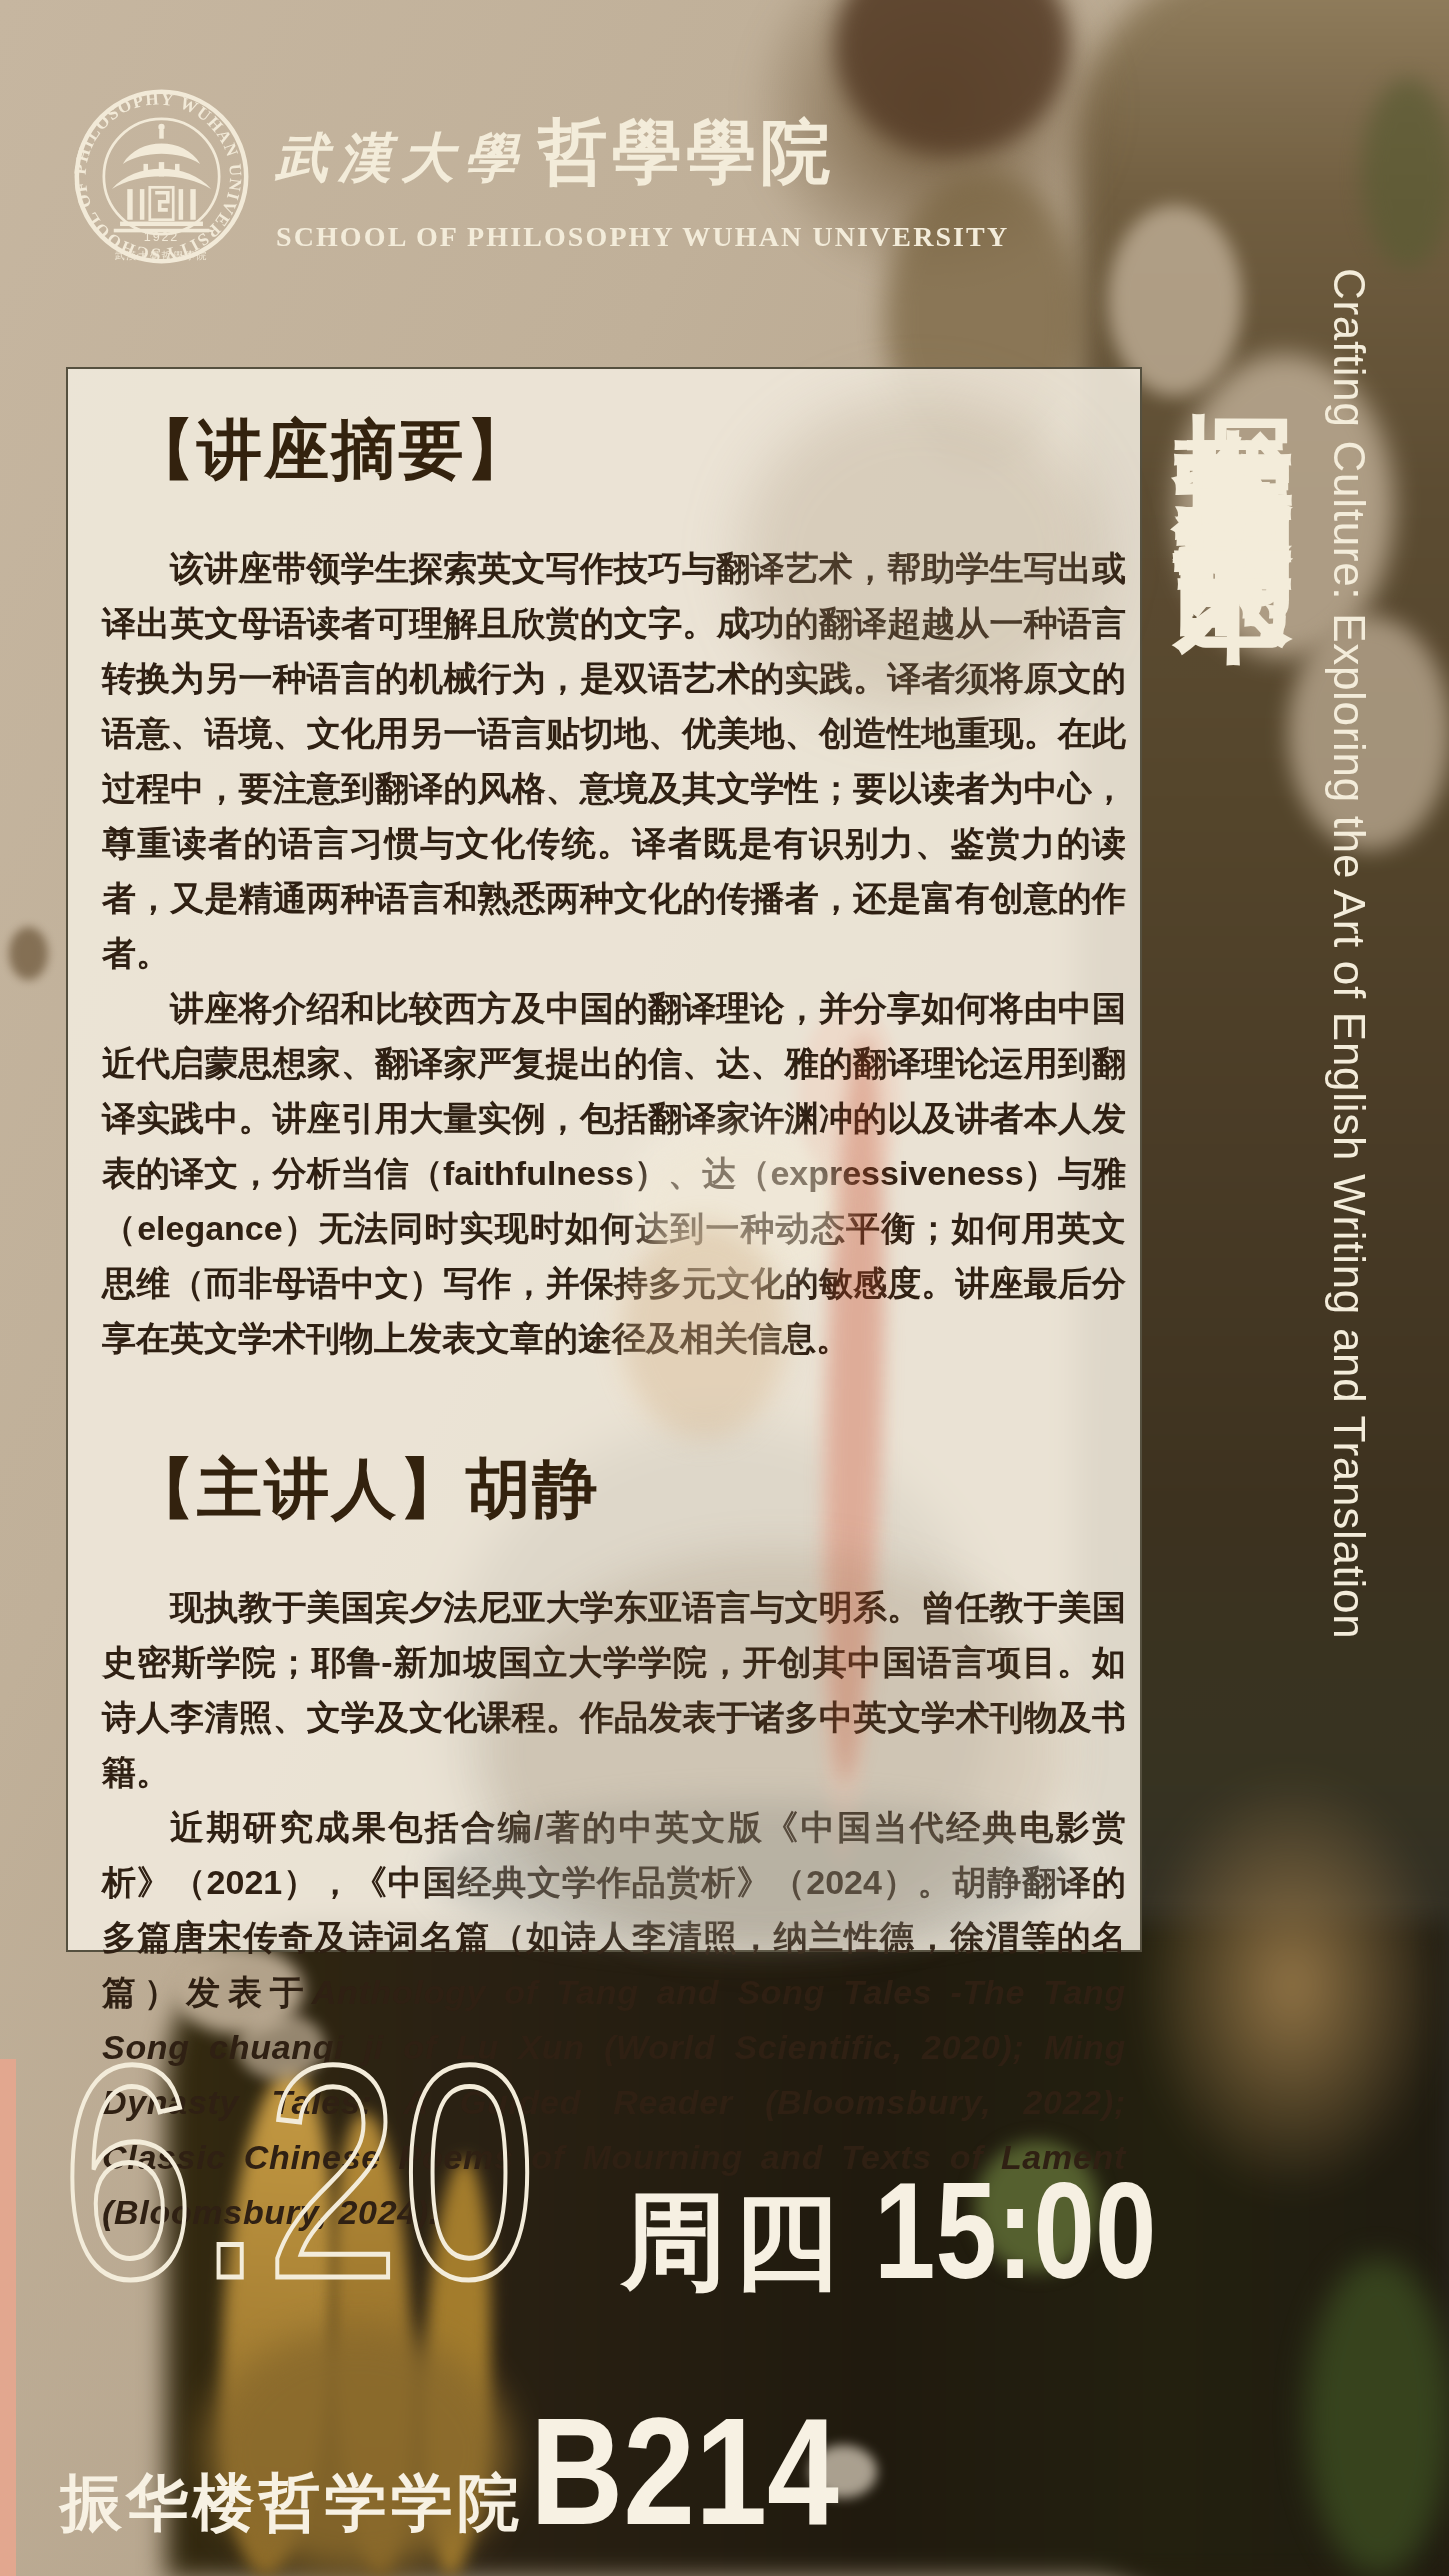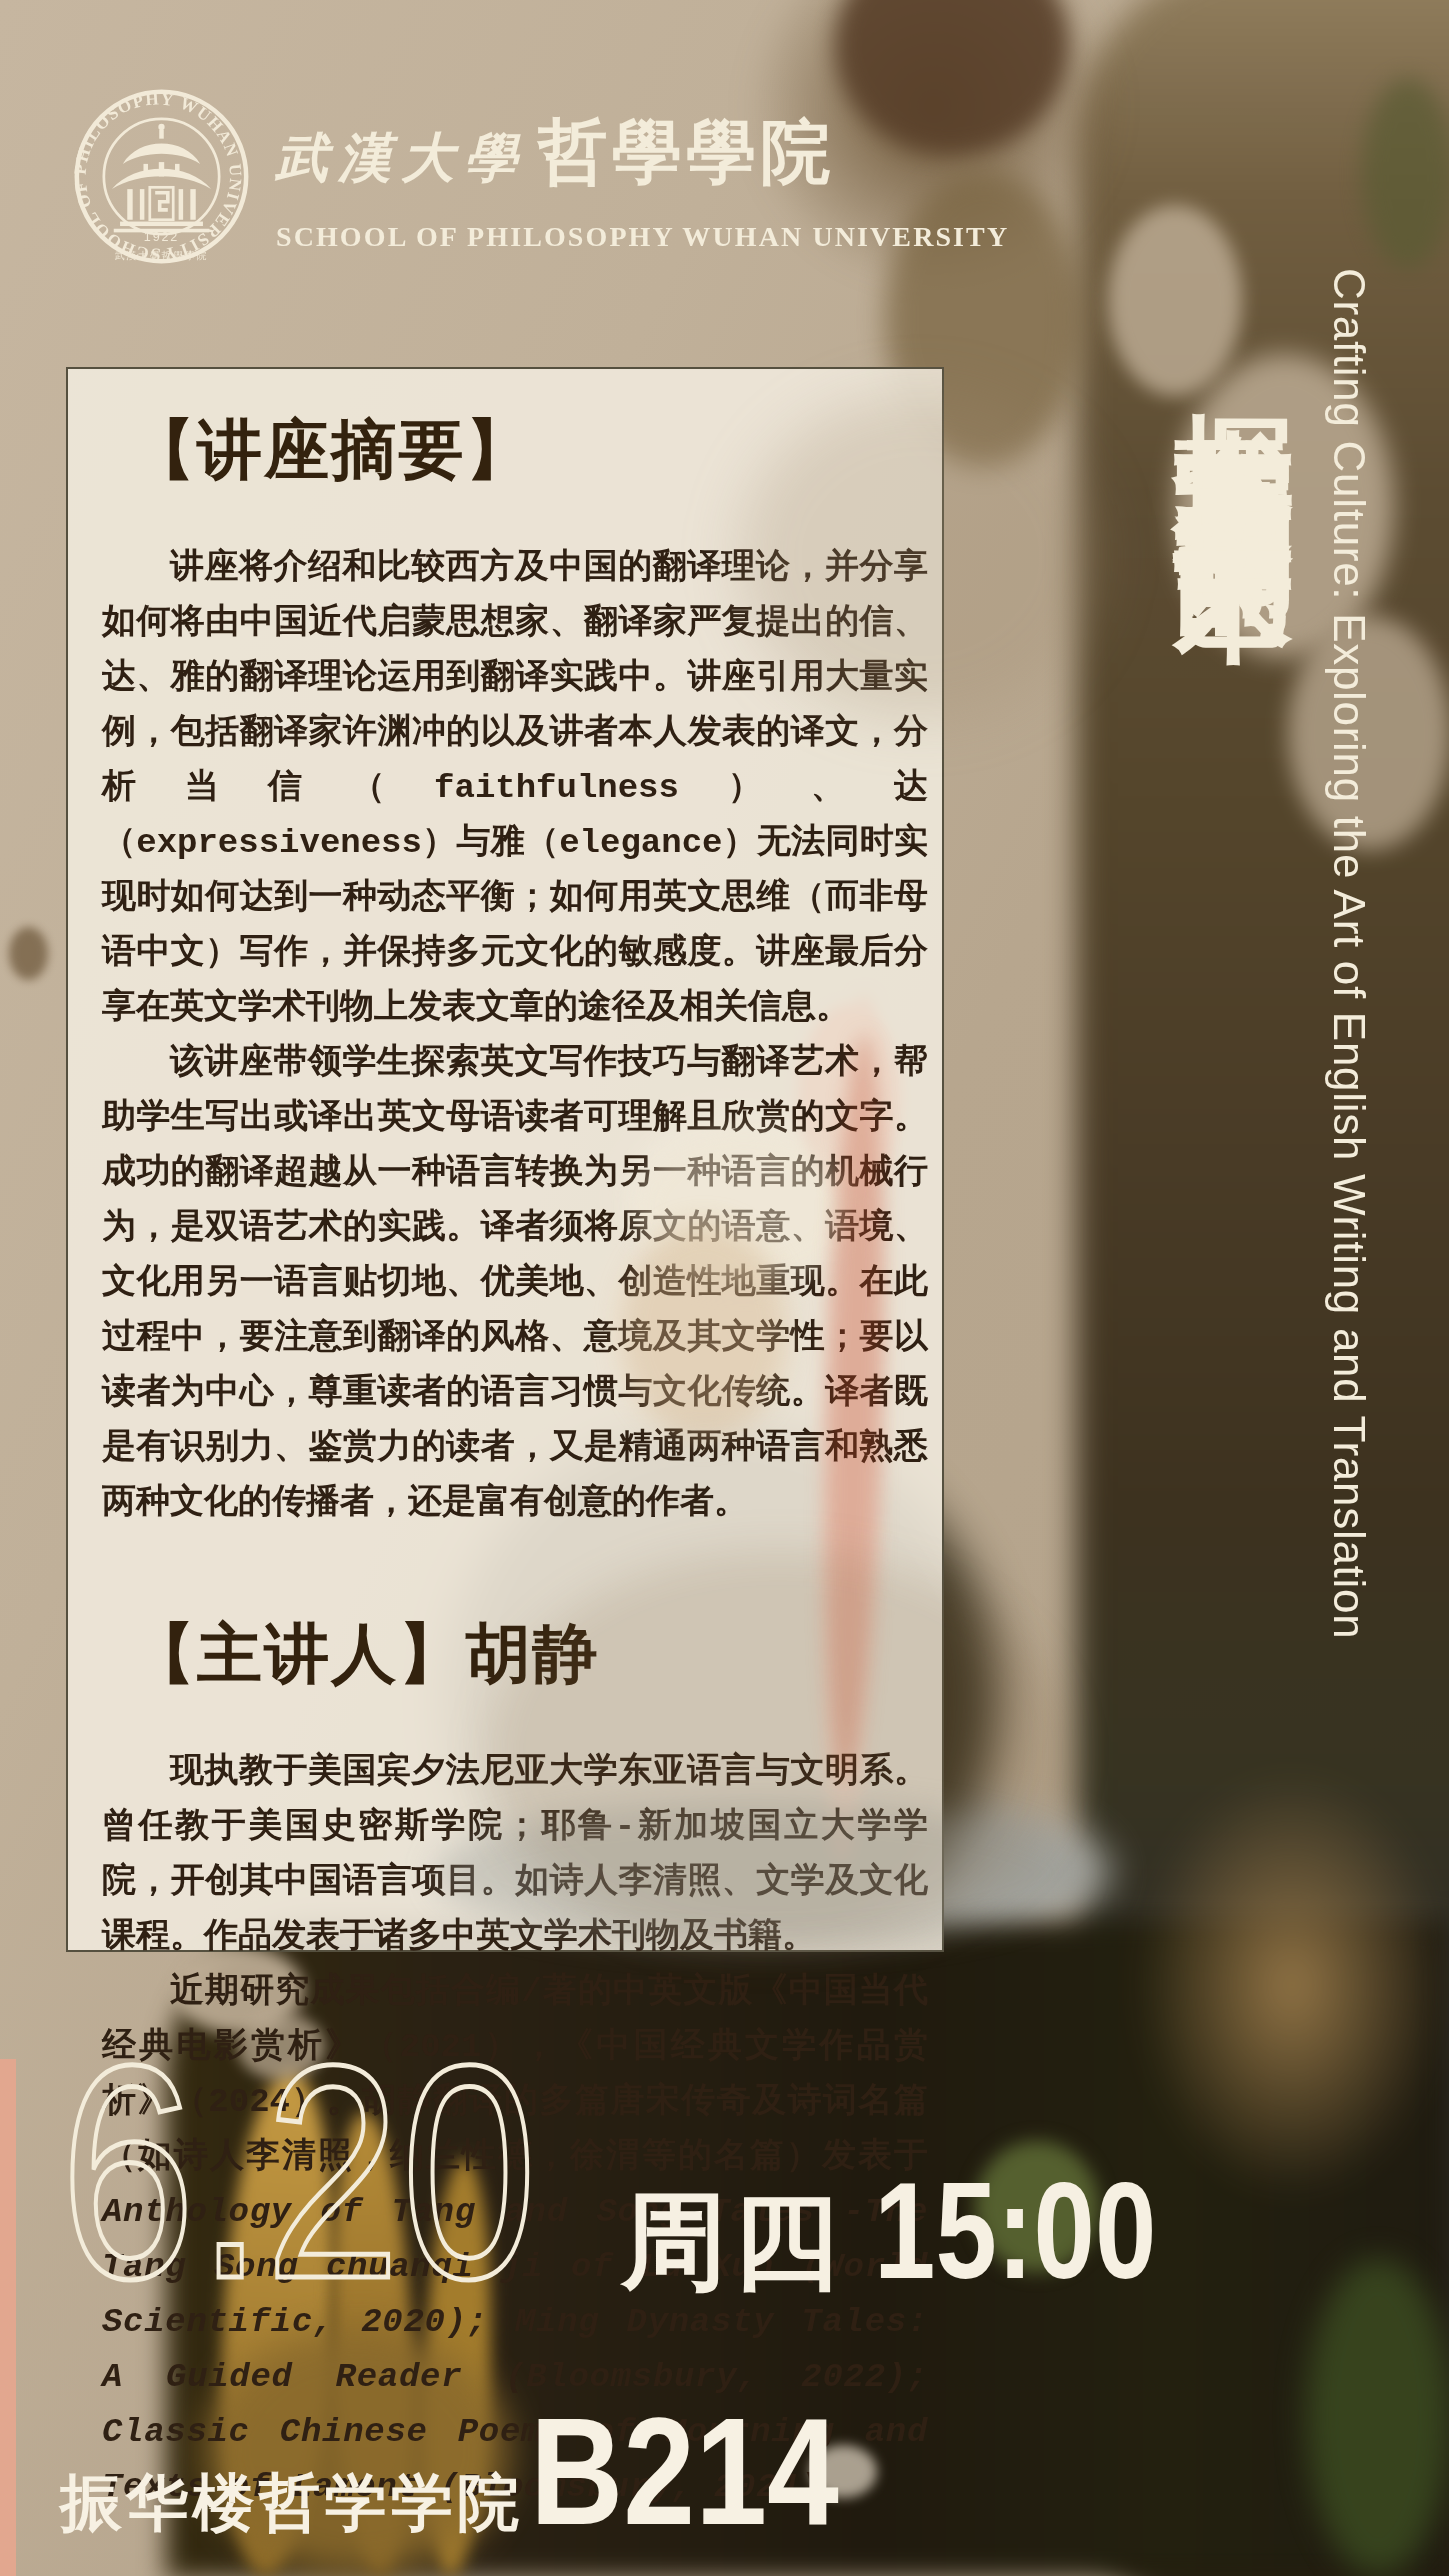--- a/index.html
+++ b/index.html
@@ -45,23 +45,23 @@
   
   .header{position:absolute;left:0;top:0;width:1449px;height:297px;z-index:20;color:var(--cream);}
   .seal-svg{position:absolute;left:67px;top:81px;width:189px;height:191px;}
   .calli{position:absolute;left:275px;top:106px;white-space:nowrap;color:var(--cream);
     font-family:"Liberation Serif","DejaVu Serif",serif;font-weight:700;}
   .calli .c1{font-size:53px;letter-spacing:10px;font-style:italic;}
   .calli .c2{font-size:70px;letter-spacing:4.2px;margin-left:8px;}
   .school-en{position:absolute;left:276px;top:221px;width:694px;color:var(--cream);
     font-family:"Liberation Serif","DejaVu Serif",serif;font-weight:700;font-size:28px;letter-spacing:2.1px;white-space:nowrap;}
   
-  .panel{position:absolute;left:66px;top:367px;width:878px;height:1585px;box-sizing:border-box;
+  .panel{position:absolute;left:66px;top:367px;width:1076px;height:1585px;box-sizing:border-box;
     border:2.1px solid var(--border);background:rgba(240,233,220,0.9);z-index:10;
-    padding:30px 14px 40px 34px;color:var(--ink);font-family:Liberation Mono, monospace;}
+    padding:30px 14px 40px 34px;color:var(--ink);}
   .panel h2{font-size:65px;font-weight:800;margin:7px 0 47px 28px;letter-spacing:2.1px;color:#33220e;}
   .panel h2.speaker-h{margin-top:79px;}
   .panel p{font-size:34px;line-height:55px;font-weight:700;text-align:justify;text-indent:2em;margin:0;color:var(--ink);}
   .panel p + p{margin-top:0;}
   .en-it{font-style:italic;letter-spacing:0.7px;}
   
   .ov{position:absolute;pointer-events:none;border-radius:50%;z-index:11;}
   .ov-ribbon{left:827px;top:1033px;width:55px;height:750px;background:rgba(193,69,39,.30);filter:blur(10px);transform:rotate(1.5deg);}
   .ov-face{left:621px;top:1223px;width:166px;height:216px;background:rgba(210,180,140,.38);filter:blur(12.7px);}
   .ov-bonnet{left:636px;top:1131px;width:216px;height:152px;background:rgba(240,230,210,.45);filter:blur(12.7px);}
@@ -155,22 +155,22 @@
     </svg>
     <div class="calli">
       <span class="c1">武漢大學</span>
       <span class="c2">哲學學院</span>
     </div>
     <div class="school-en">SCHOOL OF PHILOSOPHY WUHAN UNIVERSITY</div>
   </div>
 
   <div class="panel">
     <h2>【讲座摘要】</h2>
+    <p>该讲座带领学生探索英文写作技巧与翻译艺术，帮助学生写出或译出英文母语读者可理解且欣赏的文字。成功的翻译超越从一种语言转换为另一种语言的机械行为，是双语艺术的实践。译者须将原文的语意、语境、文化用另一语言贴切地、优美地、创造性地重现。在此过程中，要注意到翻译的风格、意境及其文学性；要以读者为中心，尊重读者的语言习惯与文化传统。译者既是有识别力、鉴赏力的读者，又是精通两种语言和熟悉两种文化的传播者，还是富有创意的作者。</p>
     <p>讲座将介绍和比较西方及中国的翻译理论，并分享如何将由中国近代启蒙思想家、翻译家严复提出的信、达、雅的翻译理论运用到翻译实践中。讲座引用大量实例，包括翻译家许渊冲的以及讲者本人发表的译文，分析当信（faithfulness）、达（expressiveness）与雅（elegance）无法同时实现时如何达到一种动态平衡；如何用英文思维（而非母语中文）写作，并保持多元文化的敏感度。讲座最后分享在英文学术刊物上发表文章的途径及相关信息。</p>
-    <p>该讲座带领学生探索英文写作技巧与翻译艺术，帮助学生写出或译出英文母语读者可理解且欣赏的文字。成功的翻译超越从一种语言转换为另一种语言的机械行为，是双语艺术的实践。译者须将原文的语意、语境、文化用另一语言贴切地、优美地、创造性地重现。在此过程中，要注意到翻译的风格、意境及其文学性；要以读者为中心，尊重读者的语言习惯与文化传统。译者既是有识别力、鉴赏力的读者，又是精通两种语言和熟悉两种文化的传播者，还是富有创意的作者。</p>
     <h2 class="speaker-h">【主讲人】胡静</h2>
     <p>现执教于美国宾夕法尼亚大学东亚语言与文明系。曾任教于美国史密斯学院；耶鲁-新加坡国立大学学院，开创其中国语言项目。如诗人李清照、文学及文化课程。作品发表于诸多中英文学术刊物及书籍。</p>
     <p><span>近期研究成果包括合编/著的中英文版《中国当代经典电影赏析》（2021），《中国经典文学作品赏析》（2024）。胡静翻译的多篇唐宋传奇及诗词名篇（如诗人李清照，纳兰性德，徐渭等的名篇）发表于</span><span class="en-it">Anthology of Tang and Song Tales -The Tang Song chuanqi ji of Lu Xun (World Scientific, 2020); Ming Dynasty Tales: A Guided Reader (Bloomsbury, 2022); Classic Chinese Poems of Mourning and Texts of Lament (Bloomsbury, 2024).</span></p>
   </div>
 
   <div class="ov ov-marble"></div>
   <div class="ov ov-bonnet"></div>
   <div class="ov ov-face"></div>
   <div class="ov ov-ribbon"></div>
   <div class="ov ov-gray"></div>

